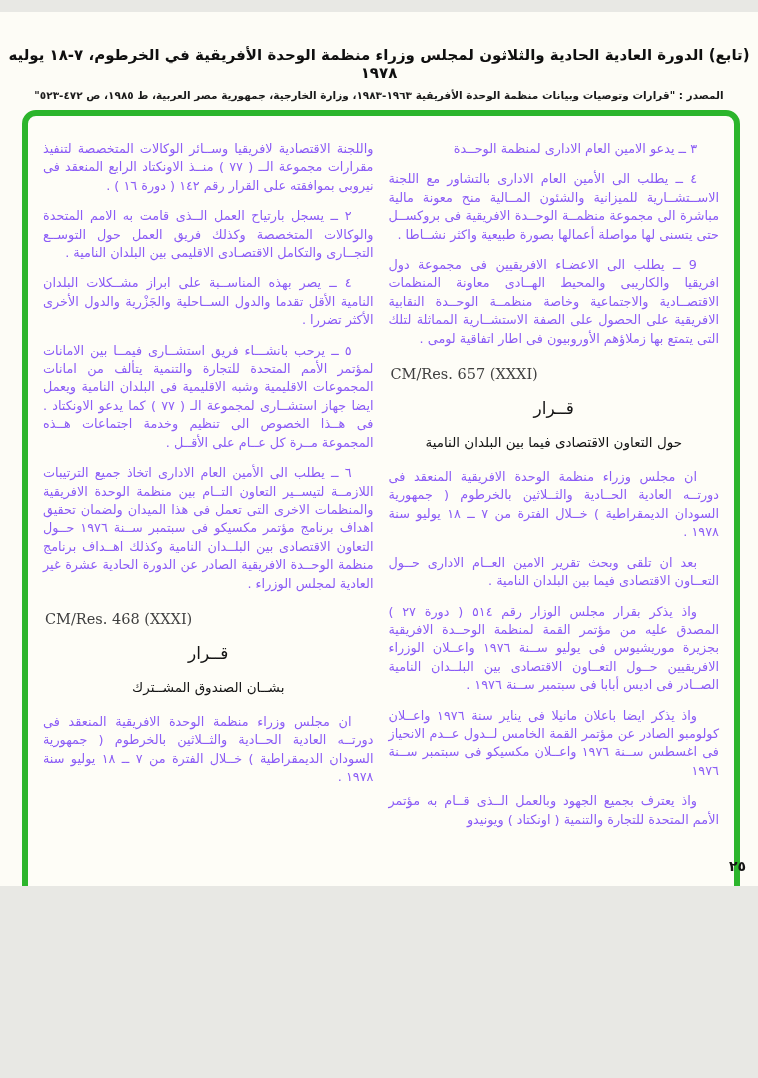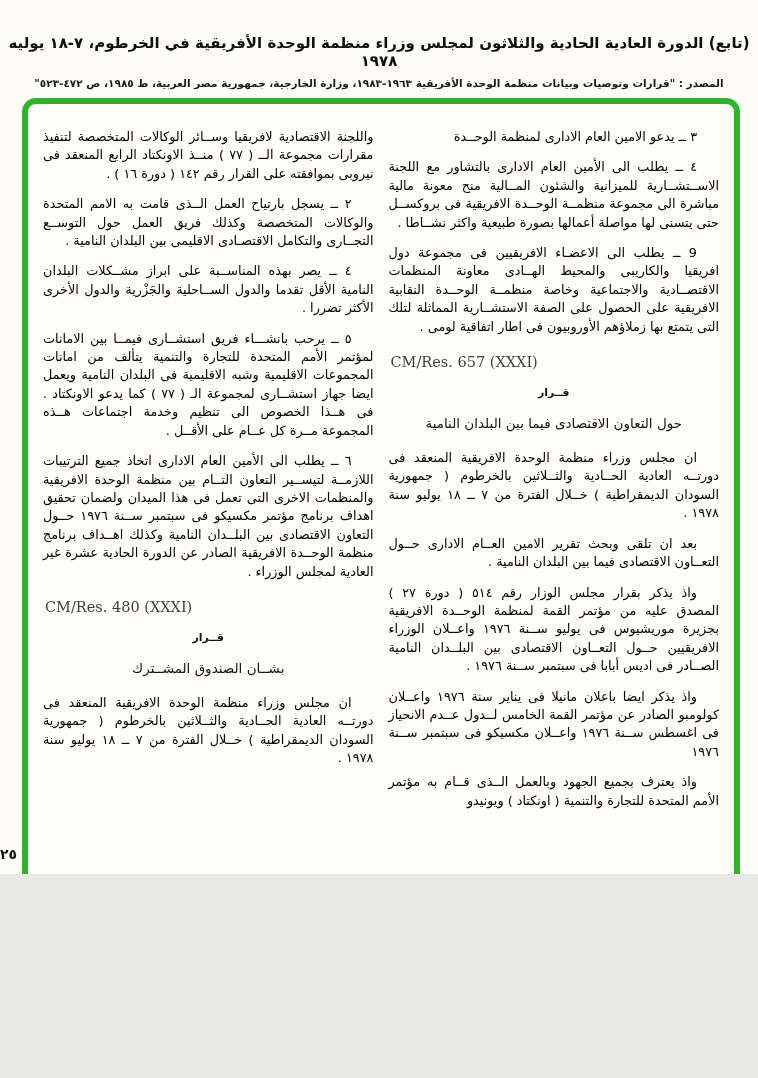--- a/index.html
+++ b/index.html
@@ -1,19 +1,19 @@
 <!DOCTYPE html>
 <html lang="ar"><head>
 <meta charset="utf-8">
 <style>
   html,body { margin:0; padding:0; background:#e8e8e4; }
   .page {
     position:relative;
     width:758px; height:874px;
-    margin:0 auto;
+    margin:12px auto;
     background:#fdfcf6;
     font-family:"DejaVu Sans", sans-serif;
     color:#141414;
     overflow:hidden;
   }
   .header {
     position:absolute; top:34px; left:0; right:0;
     text-align:center; direction:rtl;
   }
   .header-title {
@@ -35,40 +35,40 @@
   }
   .cols {
     display:flex; direction:rtl; gap:15px; height:100%;
   }
   .col { flex:1; min-width:0; direction:rtl; }
   p.body {
     margin:0 0 12px 0;
     font-size:12.8px;
     line-height:18.4px;
     text-align:justify;
-    color:#000000;
+    color:#8b5cf6;
   }
   p.ind { text-indent:22px; }
   .res-code {
     direction:ltr; text-align:left;
     font-family:"DejaVu Serif", serif;
     font-size:14.5px; color:#404040;
     margin:18px 0 2px 2px;
   }
   .res-heading {
-    text-align:center; font-weight:bold;
-    font-size:11px; margin:16px 0 4px 0;
+    text-align:center; font-weight:normal;
+    font-size:17px; margin:16px 0 4px 0;
   }
   .res-subject {
     text-align:center; font-weight:normal;
     font-size:13.5px; margin:16px 0 18px 0;
   }
   .page-number {
     position:absolute; bottom:12px; left:0; right:12px;
-    text-align:left; font-weight:bold; font-size:14px;
+    text-align:right; font-weight:bold; font-size:14px;
     direction:rtl;
   }
 </style>
 </head>
 <body>
 
 <div class="page">
 
   <div class="header">
     <div class="header-title">(تابع) الدورة العادية الحادية والثلاثون لمجلس وزراء منظمة الوحدة الأفريقية في الخرطوم، ٧-١٨ يوليه ١٩٧٨</div>
@@ -94,21 +94,21 @@
         <p class="body ind">واذ يعترف بجميع الجهود وبالعمل الــذى قــام به مؤتمر الأمم المتحدة للتجارة والتنمية ( اونكتاد ) ويونيدو</p>
       </div>
 
       <div class="col">
         <p class="body">واللجنة الاقتصادية لافريقيا وســائر الوكالات المتخصصة لتنفيذ مقرارات مجموعة الــ ( ٧٧ ) منــذ الاونكتاد الرابع المنعقد فى نيروبى بموافقته على القرار رقم ١٤٢ ( دورة ١٦ ) .</p>
         <p class="body ind">٢ ــ يسجل بارتياح العمل الــذى قامت به الامم المتحدة والوكالات المتخصصة وكذلك فريق العمل حول التوســع التجــارى والتكامل الاقتصـادى الاقليمى بين البلدان النامية .</p>
         <p class="body ind">٤ ــ يصر بهذه المناســبة على ابراز مشــكلات البلدان النامية الأقل تقدما والدول الســاحلية والجَزْرية والدول الأخرى الأكثر تضررا .</p>
         <p class="body ind">٥ ــ يرحب بانشـــاء فريق استشــارى فيمــا بين الامانات لمؤتمر الأمم المتحدة للتجارة والتنمية يتألف من امانات المجموعات الاقليمية وشبه الاقليمية فى البلدان النامية ويعمل ايضا جهاز استشــارى لمجموعة الـ ( ٧٧ ) كما يدعو الاونكتاد . فى هــذا الخصوص الى تنظيم وخدمة اجتماعات هــذه المجموعة مــرة كل عــام على الأقــل .</p>
         <p class="body ind">٦ ــ يطلب الى الأمين العام الادارى اتخاذ جميع الترتيبات اللازمــة لتيســير التعاون التــام بين منظمة الوحدة الافريقية والمنظمات الاخرى التى تعمل فى هذا الميدان ولضمان تحقيق اهداف برنامج مؤتمر مكسيكو فى سبتمبر ســنة ١٩٧٦ حــول التعاون الاقتصادى بين البلــدان النامية وكذلك اهــداف برنامج منظمة الوحــدة الافريقية الصادر عن الدورة الحادية عشرة غير العادية لمجلس الوزراء .</p>
 
-        <div class="res-code">CM/Res. 480 (XXXI)</div>
+        <div class="res-code">CM/Res. 468 (XXXI)</div>
         <div class="res-heading">قــرار</div>
         <div class="res-subject">بشــان الصندوق المشــترك</div>
 
         <p class="body ind">ان مجلس وزراء منظمة الوحدة الافريقية المنعقد فى دورتــه العادية الحــادية والثــلاثين بالخرطوم ( جمهورية السودان الديمقراطية ) خــلال الفترة من ٧ ــ ١٨ يوليو سنة ١٩٧٨ .</p>
       </div>
 
     </div>
   </div>
 
   <div class="page-number">٢٥</div>

